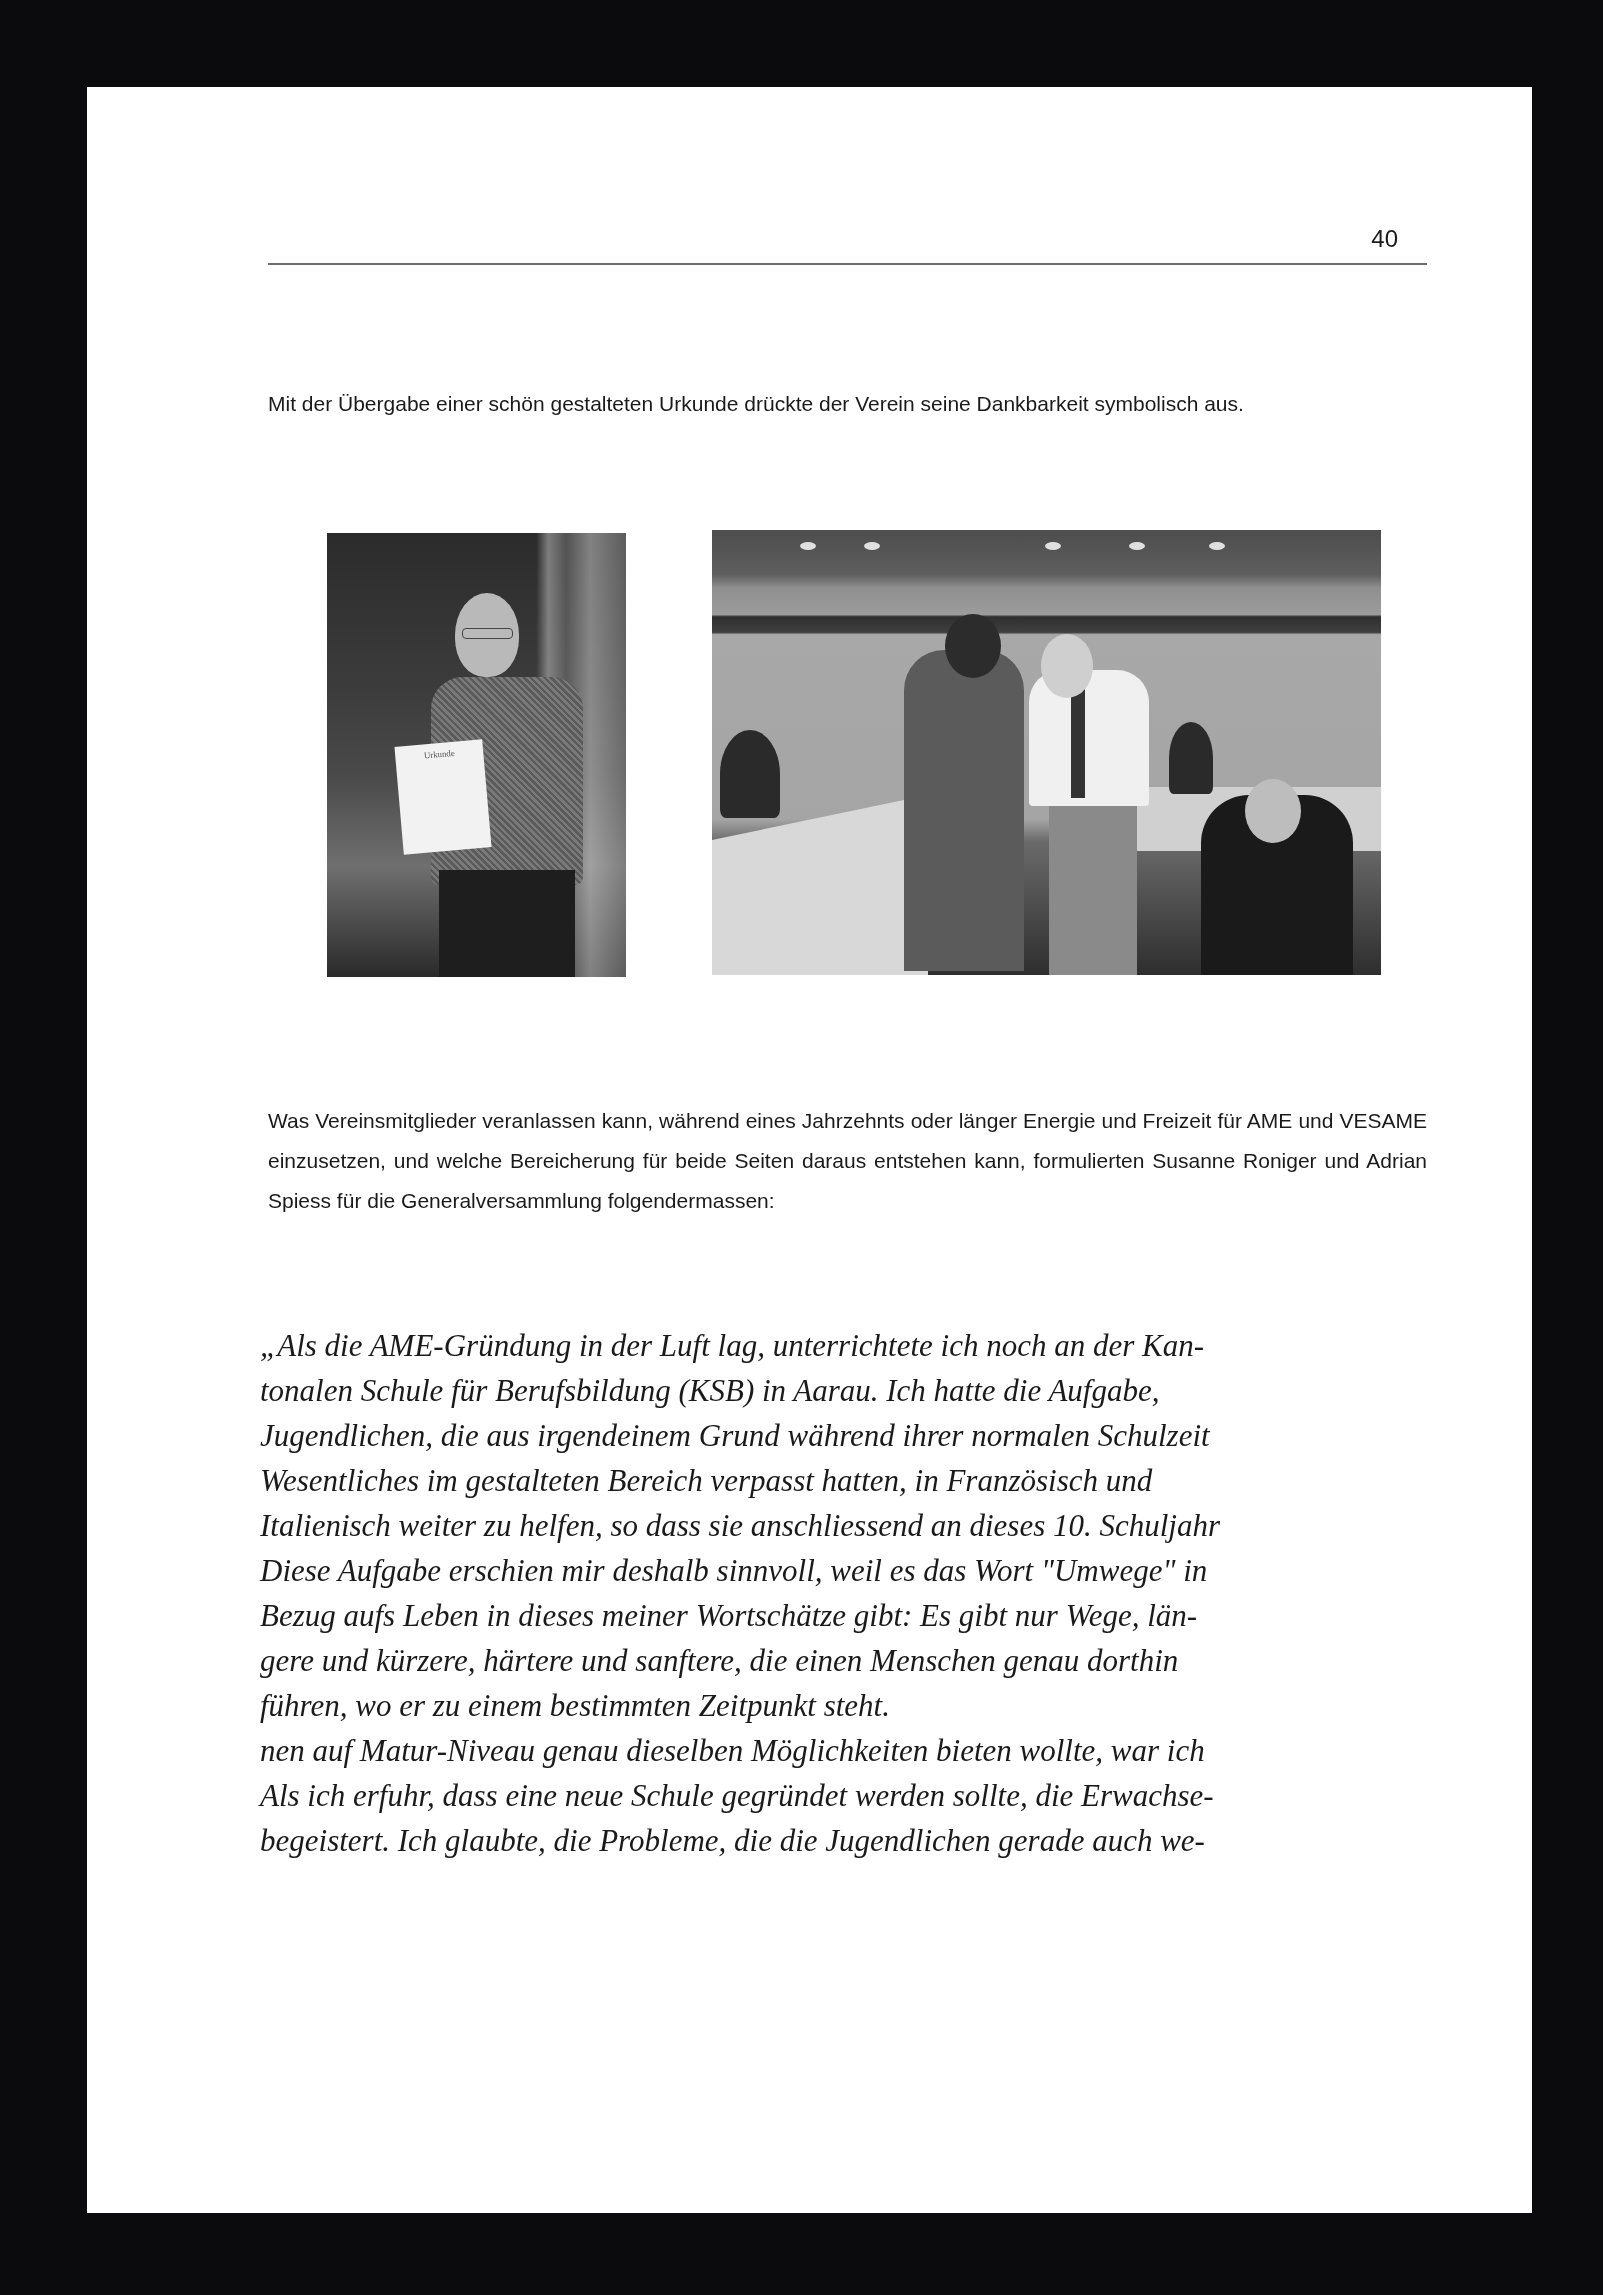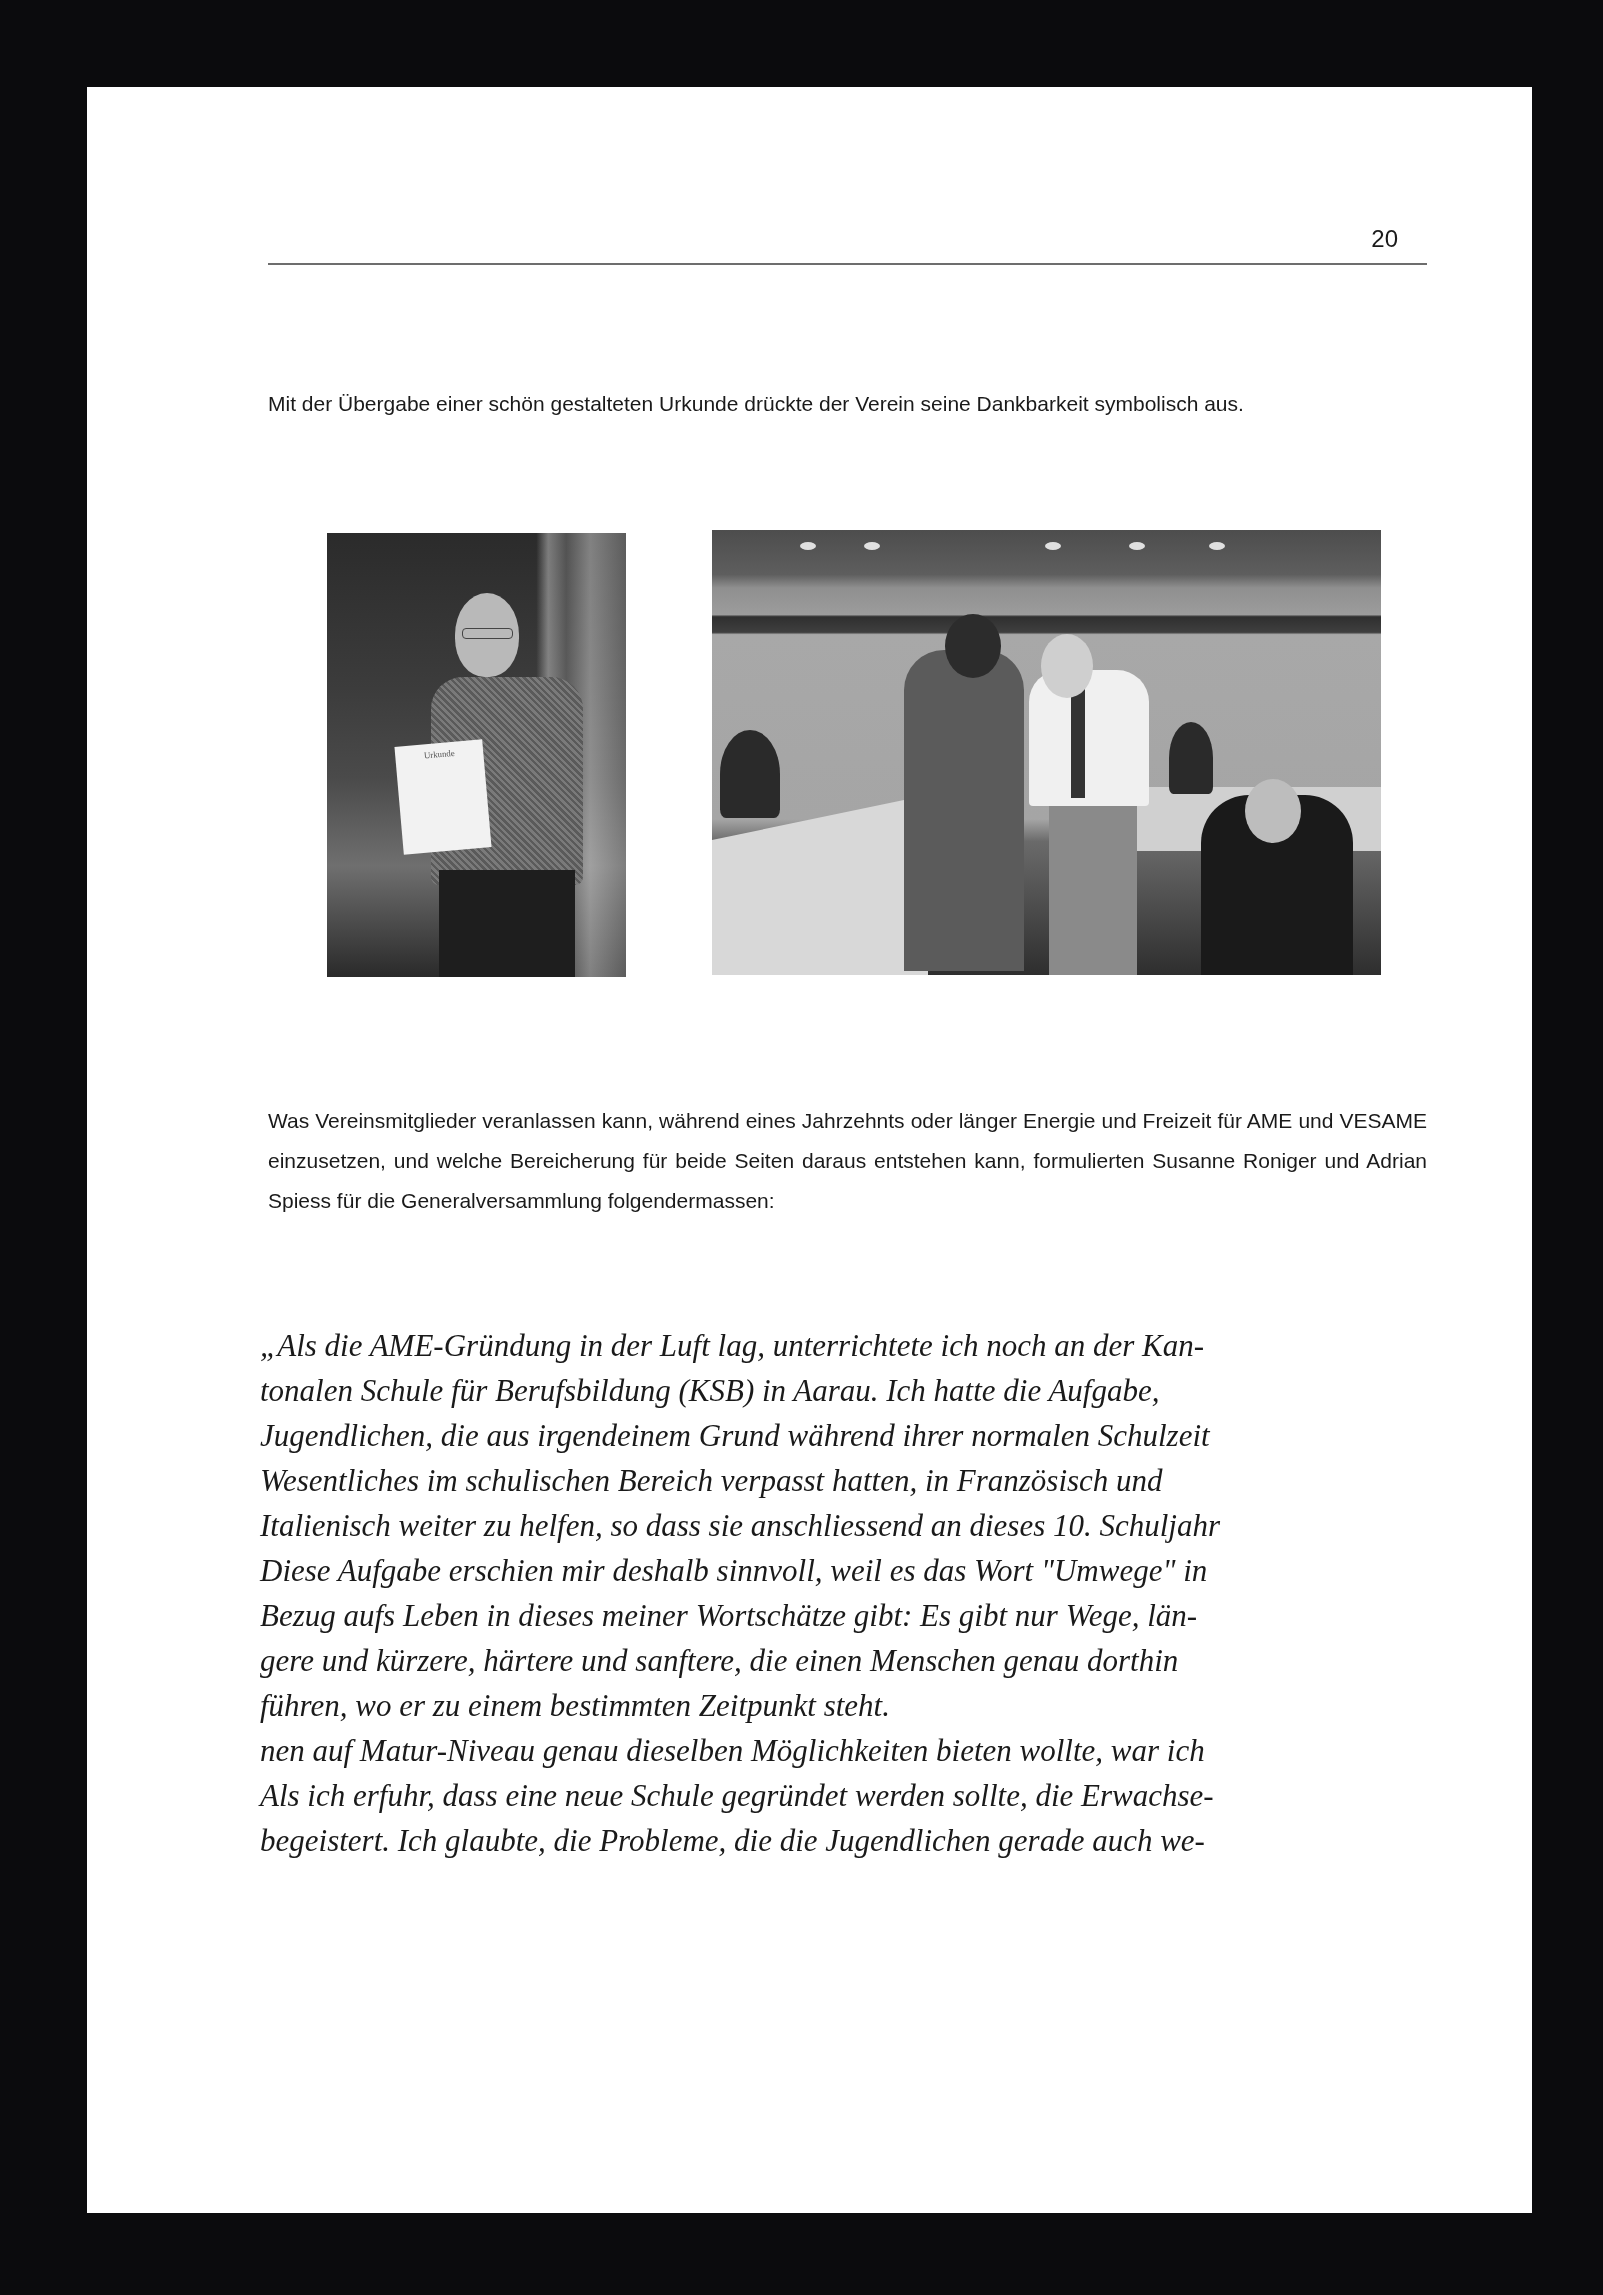--- a/index.html
+++ b/index.html
@@ -239,21 +239,21 @@
     .quote-line {
       display: block;
       white-space: nowrap;
     }
   </style>
 </head>
 <body>
 
 <div class="page">
 
-  <div class="page-number">20</div>
+  <div class="page-number">40</div>
   <div class="header-rule"></div>
 
   <p class="sans-para para-1" style="margin:0;">Mit der Übergabe einer schön gestalteten Urkunde drückte der Verein seine Dankbarkeit symbolisch aus.</p>
 
   <div class="photo photo-left">
     <div class="person-body"></div>
     <div class="person-legs"></div>
     <div class="person-head"></div>
     <div class="glasses"></div>
     <div class="certificate">Urkunde</div>
@@ -279,21 +279,21 @@
     <div class="clapper"></div>
     <div class="clapper-head"></div>
   </div>
 
   <p class="sans-para para-2" style="margin:0;">Was Vereinsmitglieder veranlassen kann, während eines Jahrzehnts oder länger Energie und Freizeit für AME und VESAME einzusetzen, und welche Bereicherung für beide Seiten daraus entstehen kann, formulierten Susanne Roniger und Adrian Spiess für die Generalversammlung folgendermassen:</p>
 
   <div class="quote">
     <span class="quote-line">„Als die AME-Gründung in der Luft lag, unterrichtete ich noch an der Kan-</span>
     <span class="quote-line">tonalen Schule für Berufsbildung (KSB) in Aarau. Ich hatte die Aufgabe,</span>
     <span class="quote-line">Jugendlichen, die aus irgendeinem Grund während ihrer normalen Schulzeit</span>
-    <span class="quote-line">Wesentliches im schulischen Bereich verpasst hatten, in Französisch und</span>
+    <span class="quote-line">Wesentliches im gestalteten Bereich verpasst hatten, in Französisch und</span>
     <span class="quote-line">Italienisch weiter zu helfen, so dass sie anschliessend an dieses 10. Schuljahr</span>
     <span class="quote-line">Diese Aufgabe erschien mir deshalb sinnvoll, weil es das Wort "Umwege" in</span>
     <span class="quote-line">Bezug aufs Leben in dieses meiner Wortschätze gibt: Es gibt nur Wege, län-</span>
     <span class="quote-line">gere und kürzere, härtere und sanftere, die einen Menschen genau dorthin</span>
     <span class="quote-line">führen, wo er zu einem bestimmten Zeitpunkt steht.</span>
     <span class="quote-line">nen auf Matur-Niveau genau dieselben Möglichkeiten bieten wollte, war ich</span>
     <span class="quote-line">Als ich erfuhr, dass eine neue Schule gegründet werden sollte, die Erwachse-</span>
     <span class="quote-line">begeistert. Ich glaubte, die Probleme, die die Jugendlichen gerade auch we-</span>
   </div>
 

